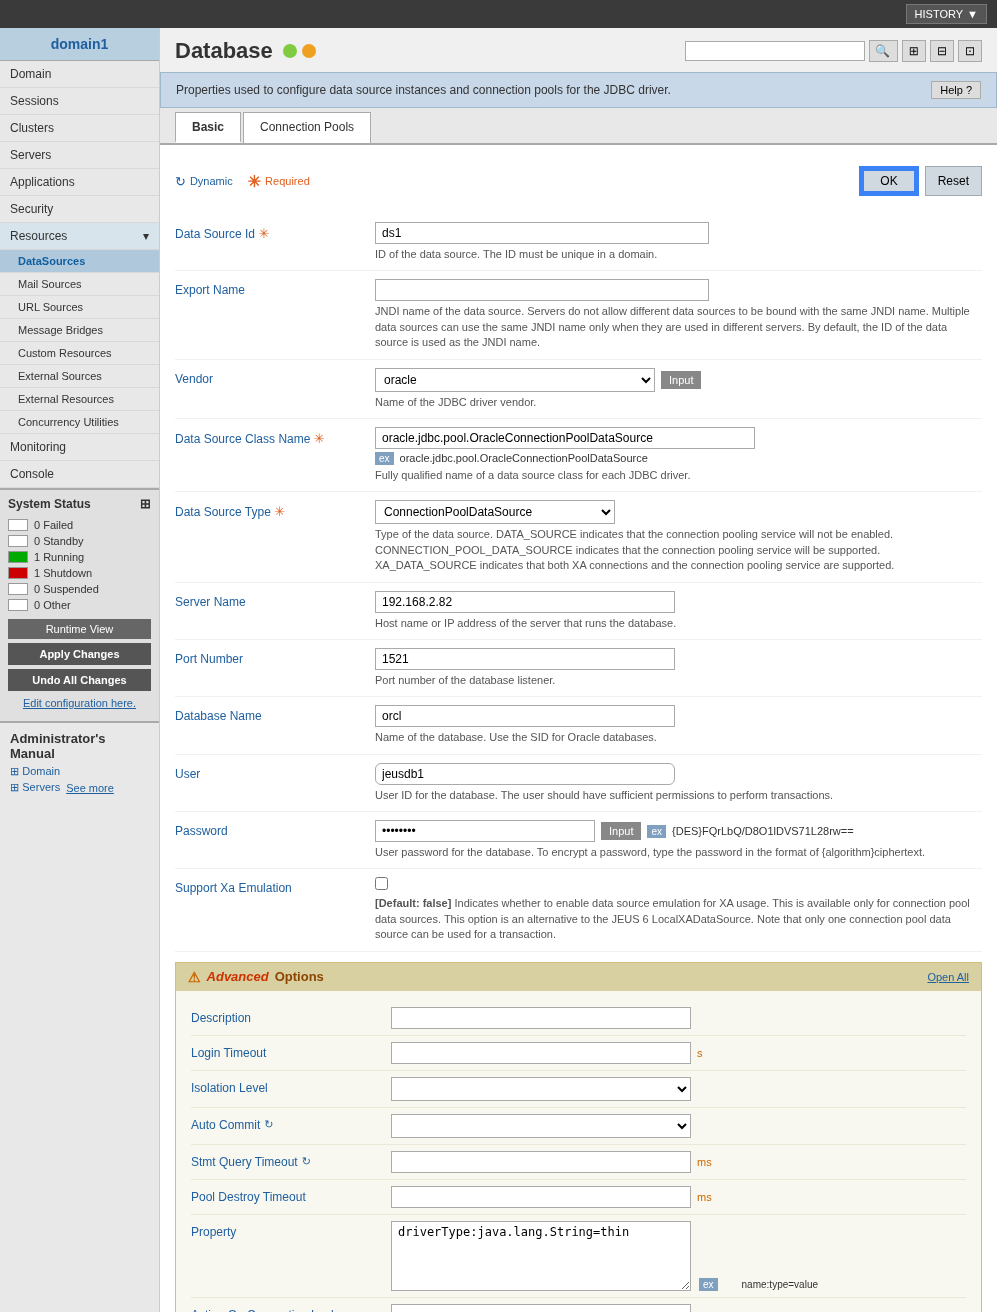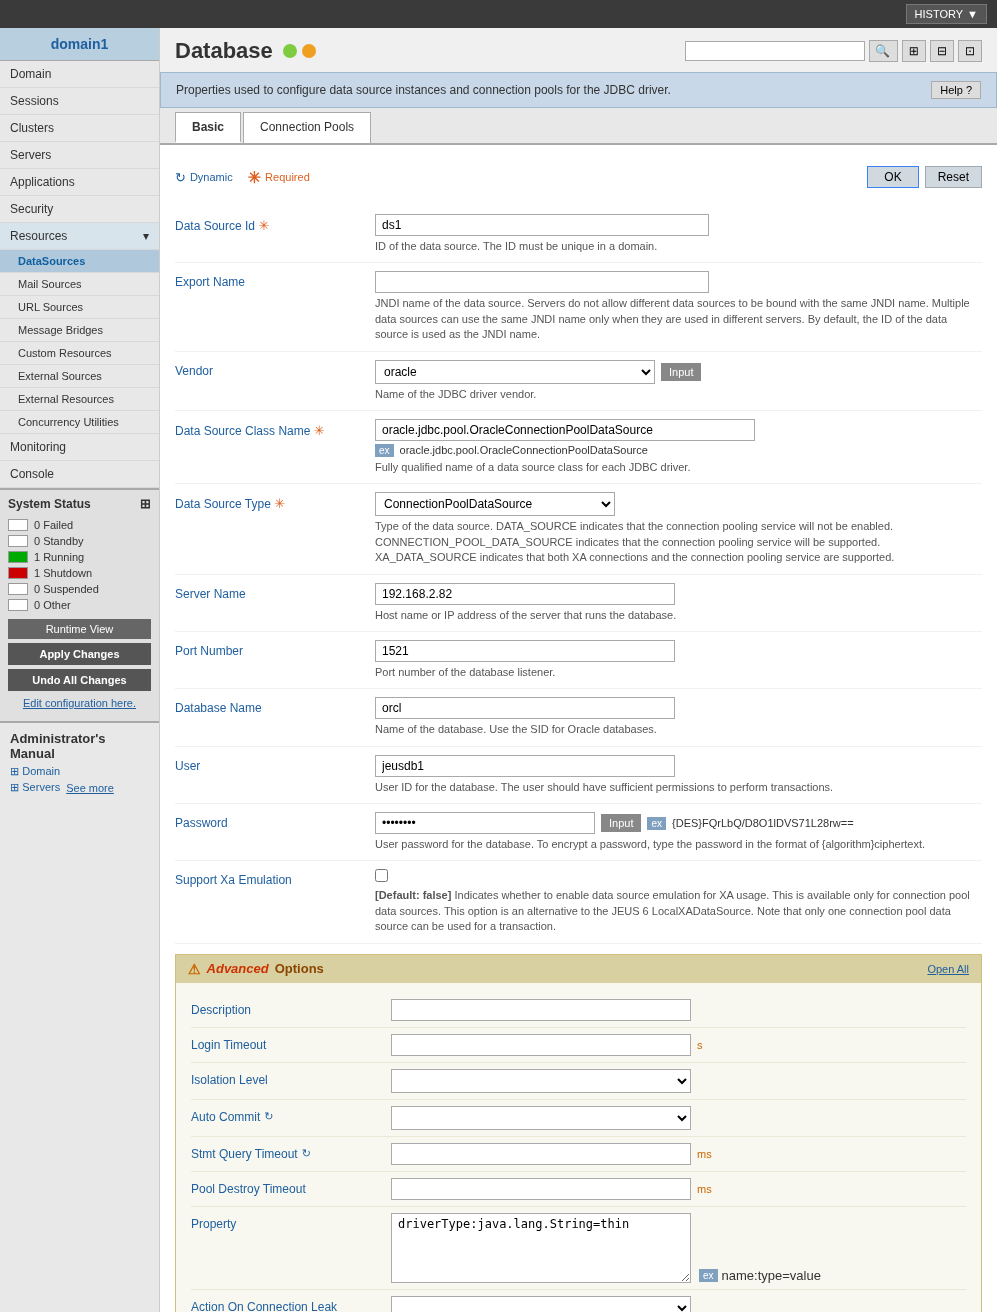--- a/index.html
+++ b/index.html
@@ -60,21 +60,21 @@
     .tabs-container { background: #e8e8e8; border-bottom: 2px solid #aaa; padding: 0 15px; display: flex; gap: 0; }
     .tab { padding: 7px 16px; border: 1px solid #aaa; border-bottom: none; background: #ffffff; cursor: pointer; font-size: 12px; margin-right: 2px; margin-top: 4px; }
     .tab.active { background: #fff; font-weight: bold; border-bottom: 2px solid #fff; }
 
     .form-area { background: #fff; margin: 0; padding: 15px 15px; }
 
     .indicators-row { display: flex; align-items: center; gap: 15px; margin-bottom: 10px; font-size: 11px; }
     .indicator-dynamic { color: #2060a0; display: flex; align-items: center; gap: 4px; }
     .indicator-required { color: #e06020; display: flex; align-items: center; gap: 4px; }
     .ok-reset-row { margin-left: auto; display: flex; gap: 6px; }
-    .ok-btn { background: #d0d8e0; border: 1px solid #3b82f6; padding: 3px 16px; font-size: 12px; cursor: pointer; }
+    .ok-btn { background: #d0d8e0; border: 5px solid #3b82f6; padding: 3px 16px; font-size: 12px; cursor: pointer; }
     .reset-btn { background: #d0d8e0; border: 1px solid #a0aab0; padding: 3px 12px; font-size: 12px; cursor: pointer; }
 
     .form-row { display: flex; align-items: flex-start; padding: 8px 0; border-bottom: 1px solid #f0f0f0; }
     .form-label { width: 200px; flex-shrink: 0; font-size: 12px; color: #2060a0; padding-right: 10px; padding-top: 4px; font-weight: 500; }
     .form-label .req { color: #e06020; font-size: 13px; }
     .form-field { flex: 1; }
     .form-input { border: 1px solid #aaa; padding: 3px 6px; width: 334px; font-size: 12px; background: #fff; }
     .form-desc { font-size: 11px; color: #555; margin-top: 3px; line-height: 1.4; }
     .form-select { border: 1px solid #aaa; padding: 3px 4px; font-size: 12px; background: #fff; }
     .input-group { display: flex; align-items: center; gap: 6px; }
@@ -313,21 +313,21 @@
           <div class="form-label">Database Name</div>
           <div class="form-field">
             <input type="text" class="form-input" value="orcl" style="width: 300px;">
             <div class="form-desc">Name of the database. Use the SID for Oracle databases.</div>
           </div>
         </div>
 
         <div class="form-row">
           <div class="form-label">User</div>
           <div class="form-field">
-            <input type="text" class="form-input" value="jeusdb1" style="width: 300px;">
+            <input type="text" class="form-input" value="jeusdb1" style="width: 300px; border-radius: 6px;">
             <div class="form-desc">User ID for the database. The user should have sufficient permissions to perform transactions.</div>
           </div>
         </div>
 
         <div class="form-row">
           <div class="form-label">Password</div>
           <div class="form-field">
             <div class="input-group">
               <input type="password" class="form-input" value="password" style="width: 220px;">
               <button class="input-btn">Input</button>
@@ -429,21 +429,21 @@
               </div>
             </div>
 
             <div class="adv-form-row">
               <div class="adv-label">Property</div>
               <div class="adv-field">
                 <div style="display:flex; align-items:flex-end; gap:8px;">
                   <textarea class="adv-textarea" style="">driverType:java.lang.String=thin</textarea>
                   <div style="display:flex; align-items:center; gap:4px; margin-top:4px;">
                     <span class="ex-label">ex</span>
-                    <span style="font-size:13px;">name:type=value</span>
+                    <span style="font-size:10px;margin-left:20px;">name:type=value</span>
                   </div>
                 </div>
               </div>
             </div>
 
             <div class="adv-form-row" style="border-bottom:none;">
               <div class="adv-label">
                 <div class="adv-label-with-icon">
                   <span>Action On Connection Leak</span>
                 </div>

